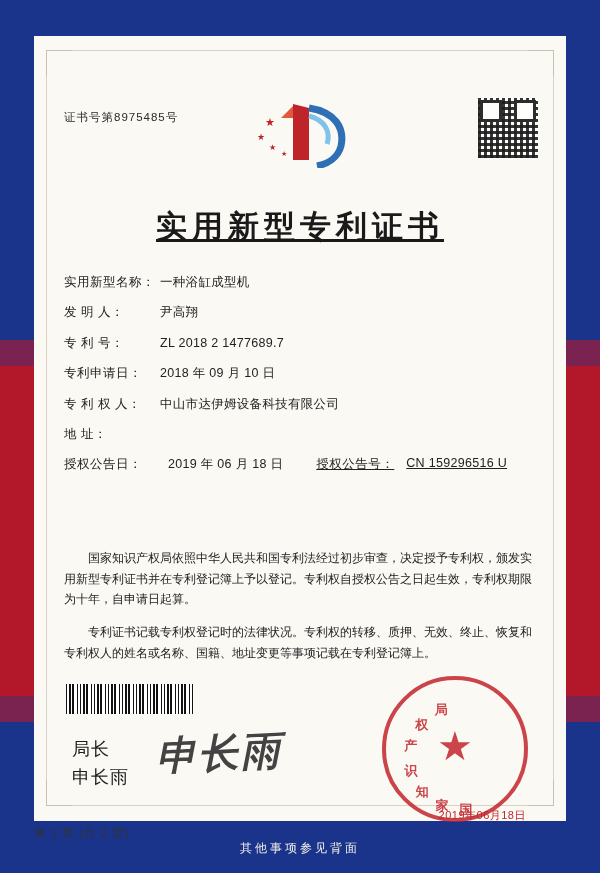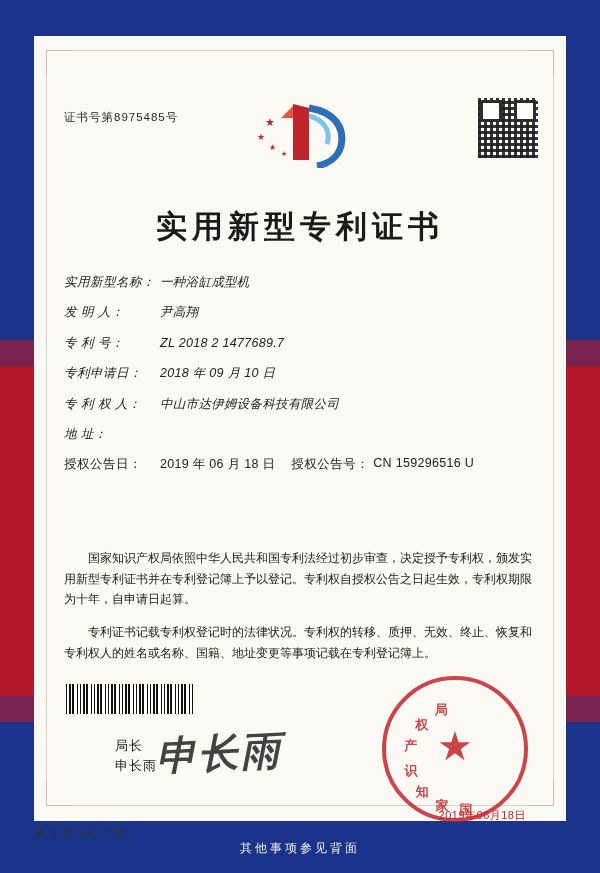--- a/index.html
+++ b/index.html
@@ -143,37 +143,37 @@
   .main-title {
     position: absolute;
     left: 0; right: 0;
     top: 170px;
     text-align: center;
     font-family: "DejaVu Serif", serif;
     font-size: 31px;
     font-weight: bold;
     letter-spacing: 5px;
     color: #1a1a1a;
+    text-decoration: underline;
   }
 
   
   .fields {
     position: absolute;
     left: 30px;
     top: 238px;
     width: 470px;
   }
   .field-row {
     display: flex;
     align-items: flex-start;
     margin-bottom: 13.5px;
     font-size: 12.5px;
     color: #222;
     line-height: 1.35;
-    font-style: italic;
   }
   .field-label {
     flex: 0 0 auto;
     min-width: 96px;
     color: #222;
     letter-spacing: .5px;
     white-space: nowrap;
   }
   .field-value {
     flex: 1 1 auto;
@@ -187,23 +187,25 @@
   .grant-row {
     display: flex;
     align-items: flex-start;
     margin-bottom: 12px;
     font-size: 12.5px;
     color: #222;
   }
   .grant-row .half {
     display: flex;
     flex: 0 0 auto;
+    gap: 8px;
   }
   .grant-row .half.second {
-    margin-left: 16px;
+    margin-left: 33px;
+    text-decoration: underline;
   }
   .grant-row .half .field-label { min-width: 96px; }
   .grant-row .half.second .field-label { min-width: 82px; }
 
   
   .paras {
     position: absolute;
     left: 30px;
     top: 500px;
     width: 468px;
@@ -228,25 +230,24 @@
       repeating-linear-gradient(90deg,
         #111 0 1px, #fff 1px 3px, #111 3px 5px, #fff 5px 6px,
         #111 6px 8px, #fff 8px 11px, #111 11px 12px, #fff 12px 14px);
   }
 
   
   .sig-block {
     position: absolute;
     left: 38px;
     top: 700px;
-    font-size: 13px;
+    font-size: 18px;
     color: #1d1d1d;
     line-height: 1.55;
     letter-spacing: 1px;
-    margin-left: 43px;
   }
   .sig-script {
     position: absolute;
     left: 122px;
     top: 690px;
     font-family: "DejaVu Serif", serif;
     font-size: 40px;
     font-weight: bold;
     font-style: italic;
     color: #2b2b2b;

